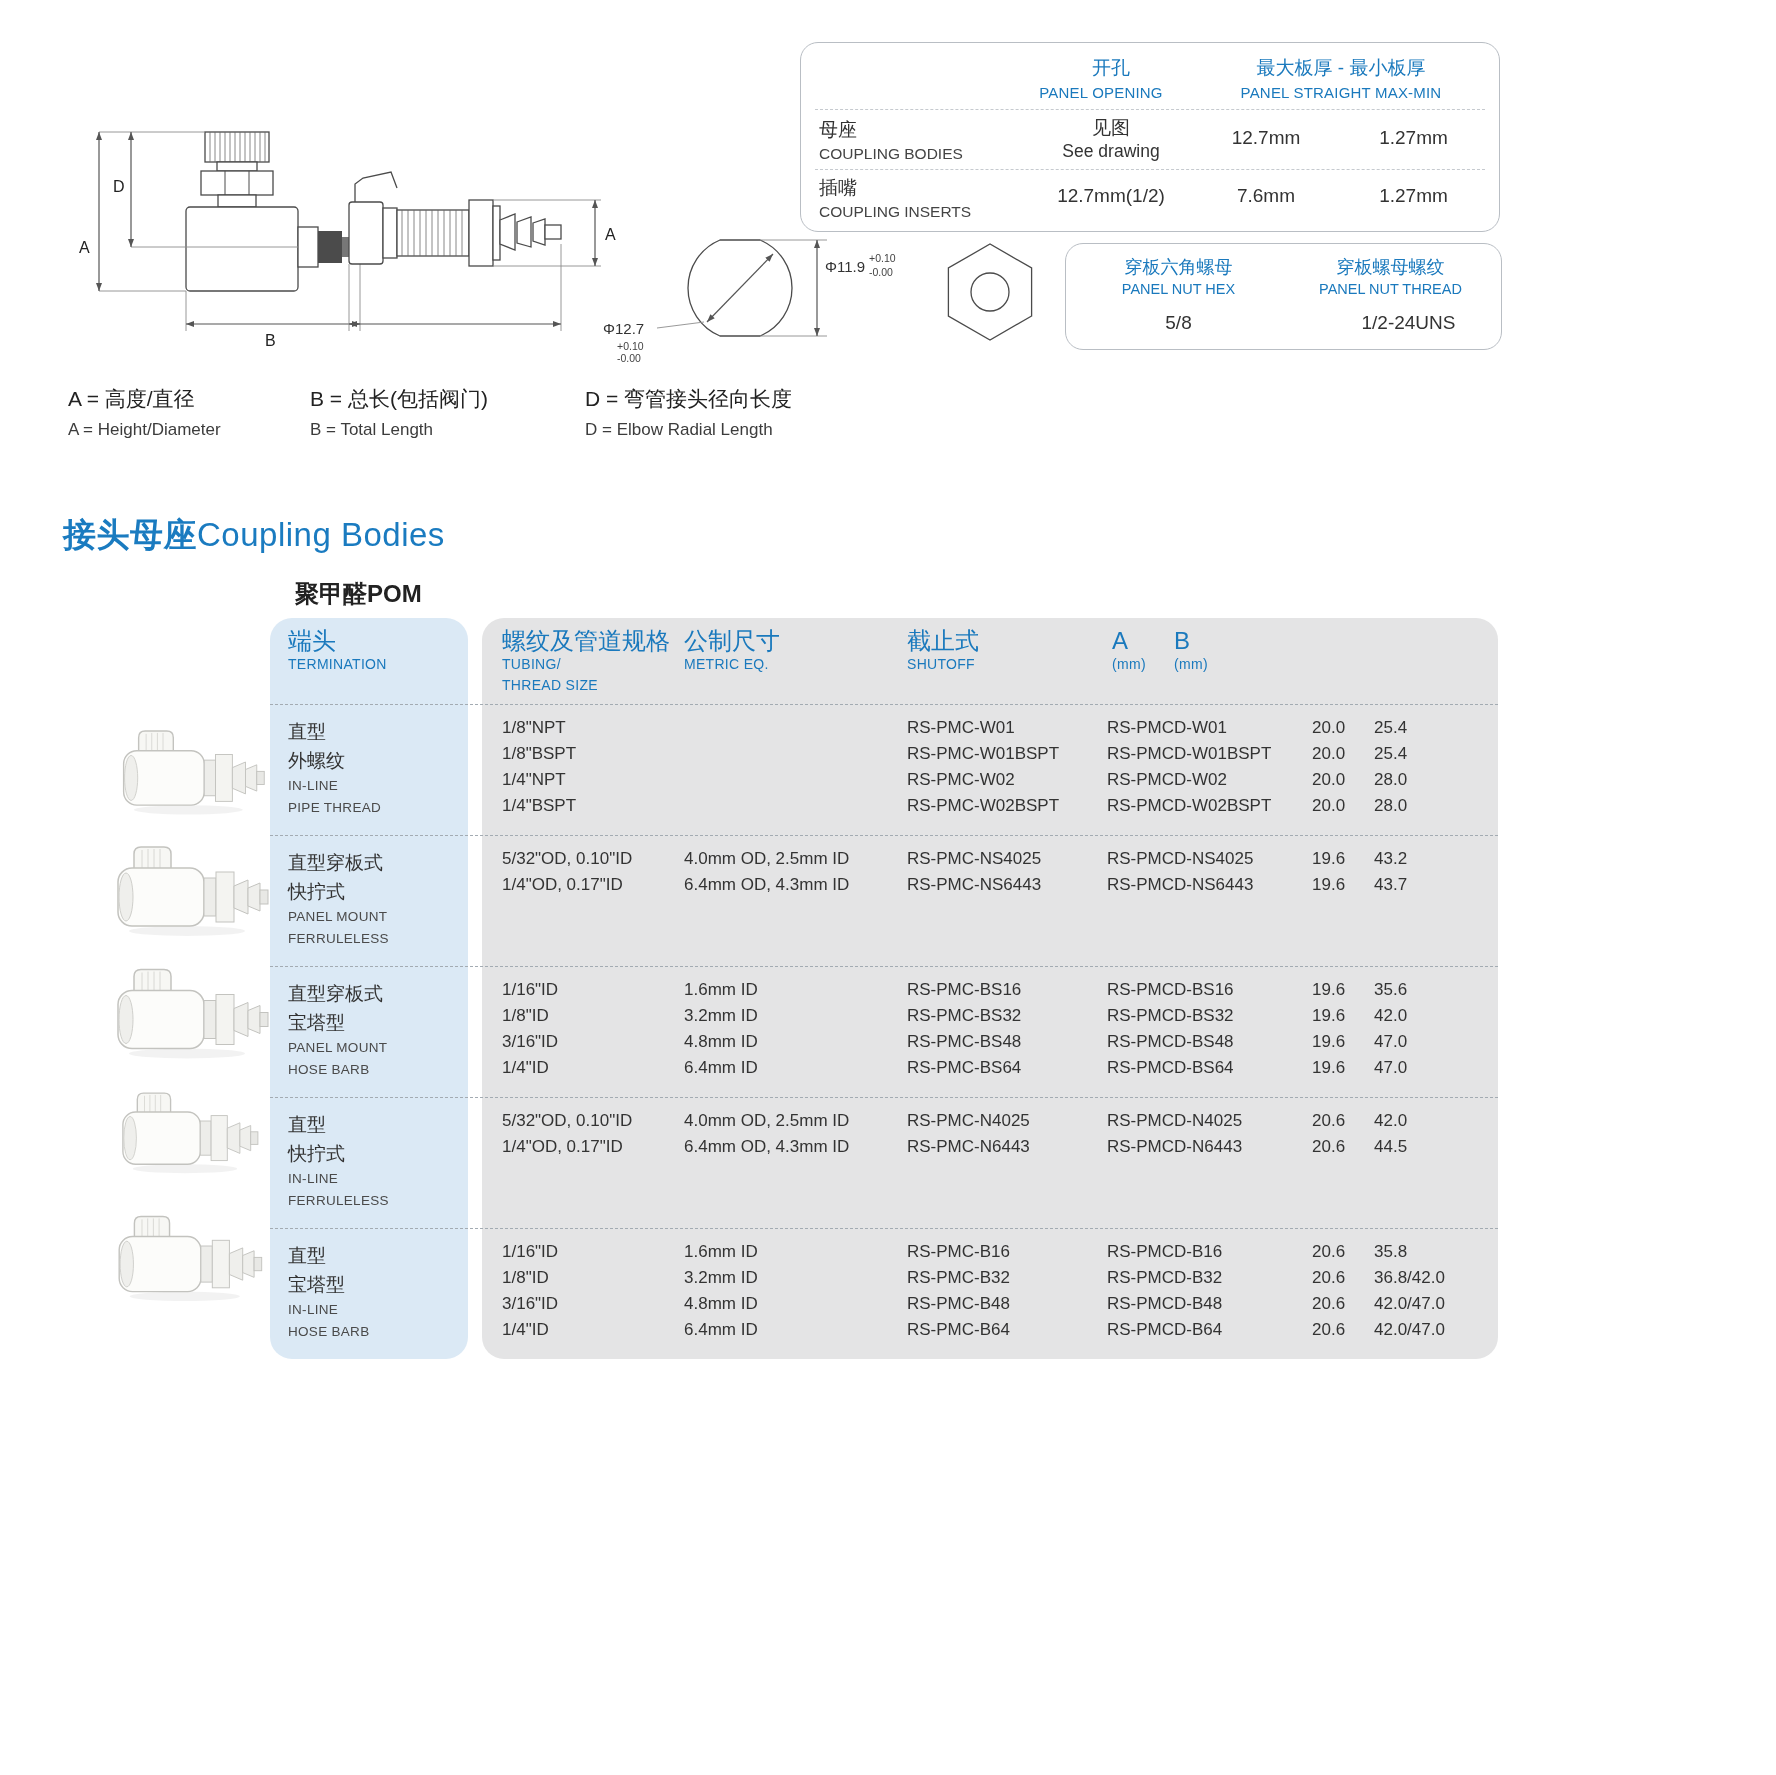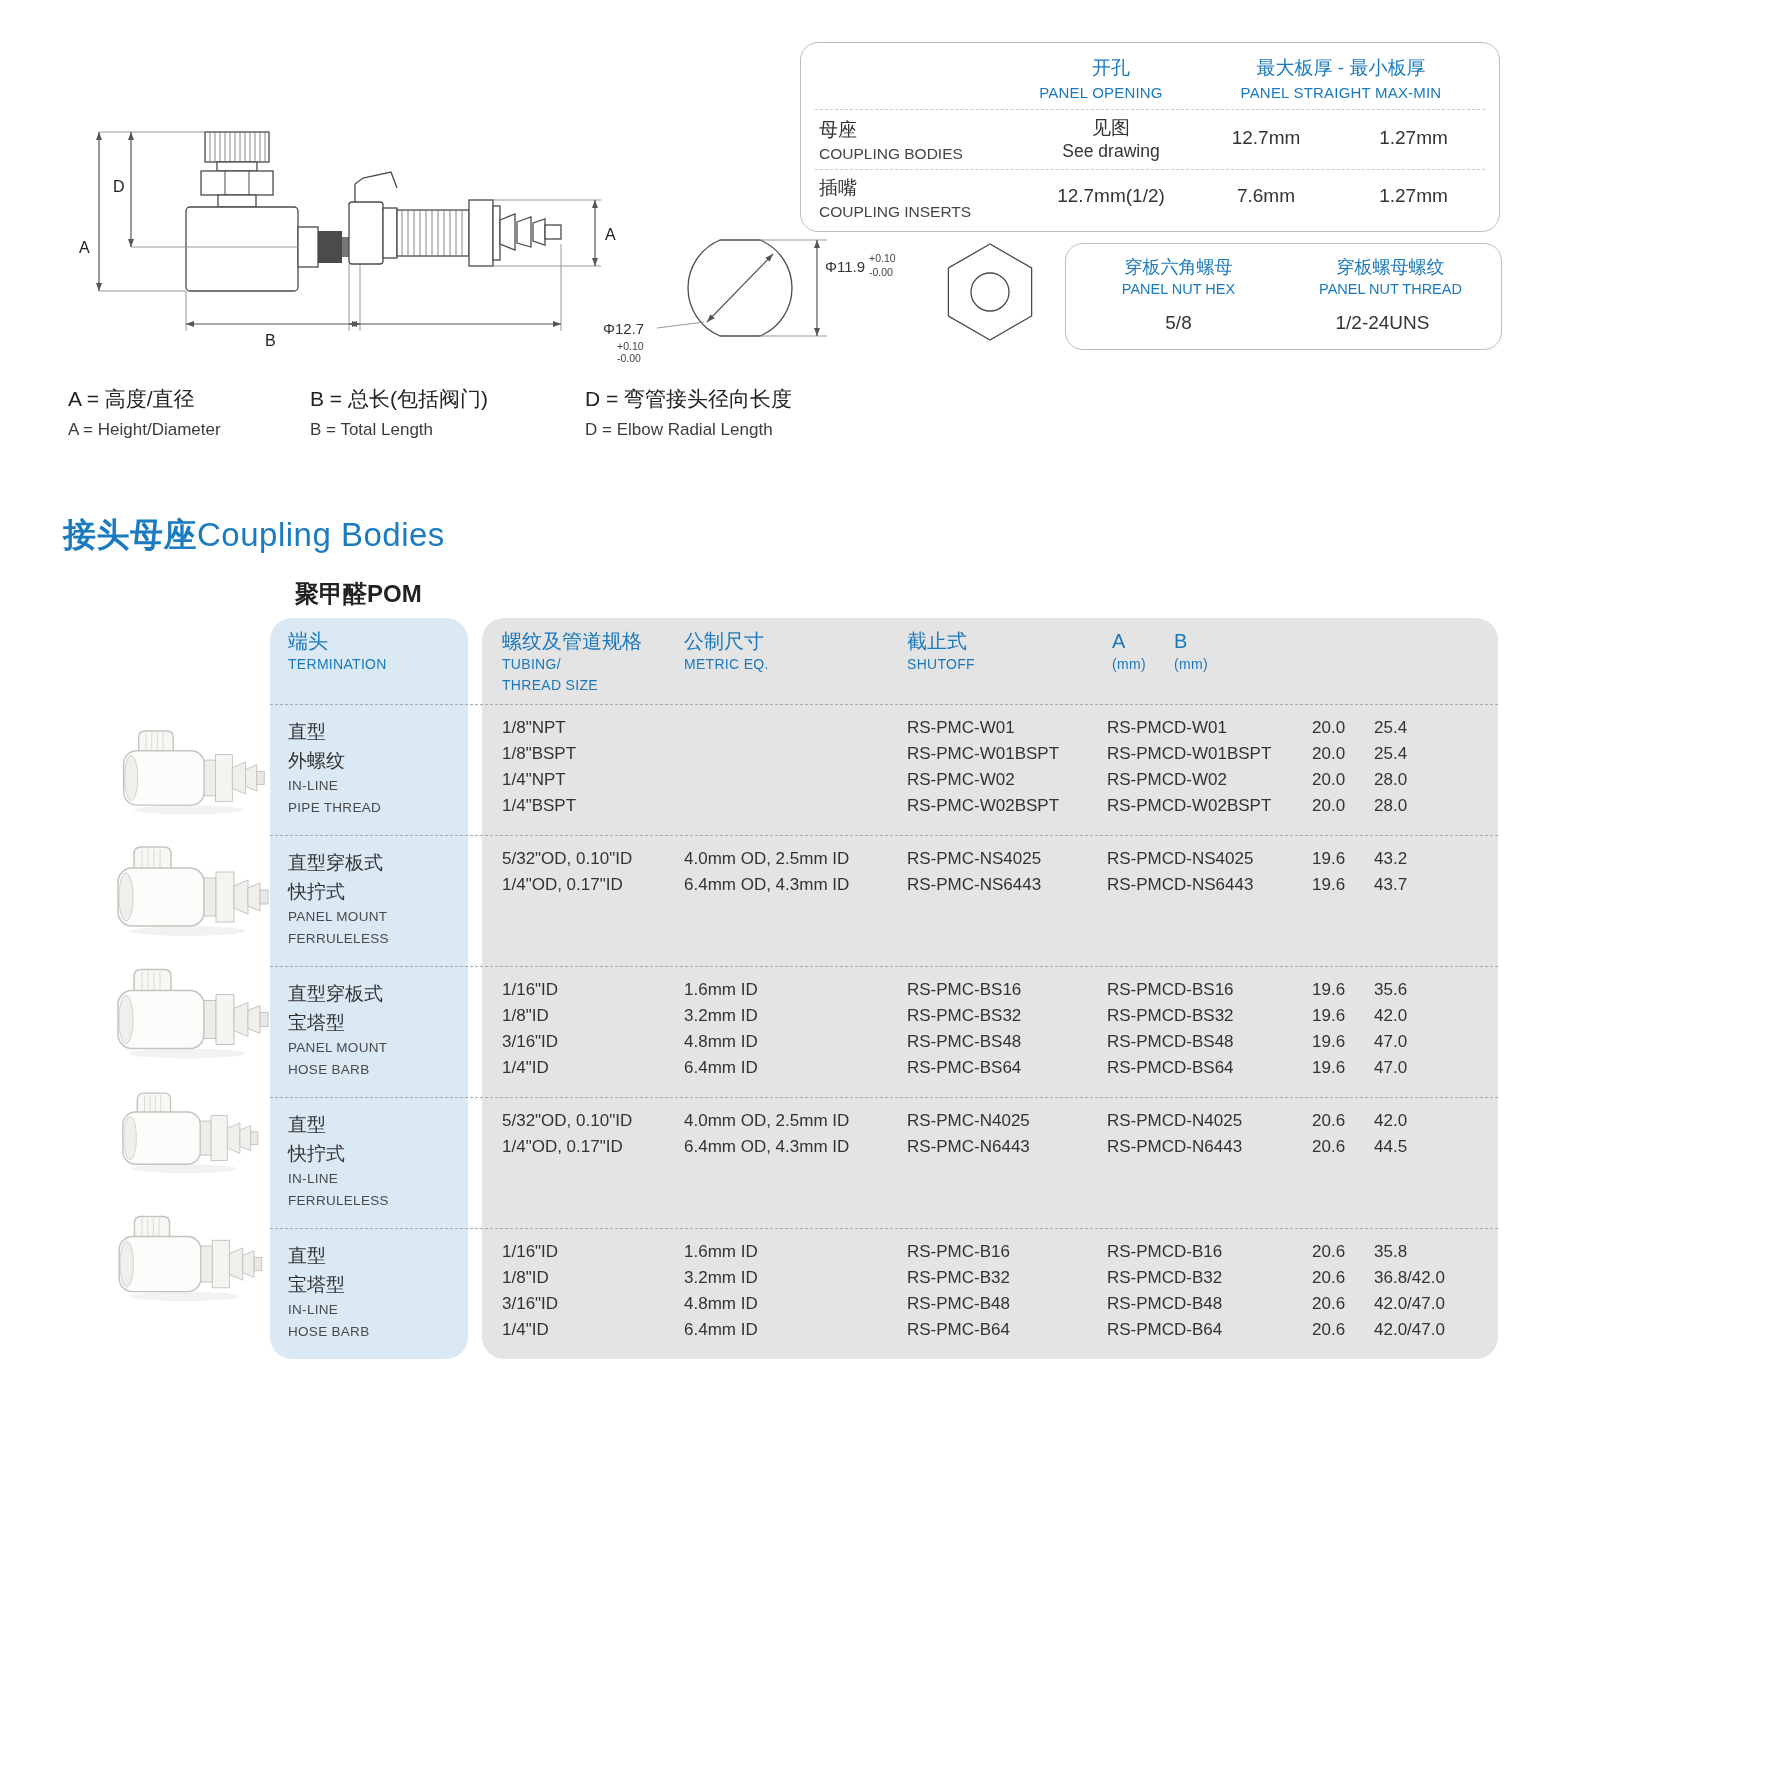--- a/index.html
+++ b/index.html
@@ -37,21 +37,21 @@
   .ctable .bg-blue { position:absolute; left:0; top:0; width:198px; height:100%; background:#dbe9f5; border-radius:22px; }
   .ctable .bg-gray { position:absolute; left:212px; top:0; right:0; height:100%; background:#e4e4e5; border-radius:22px; }
   .ctable .content { position:relative; }
   .rowflex { display:flex; }
   .col-term { width:212px; padding:10px 0 8px 18px; }
   .hrest, .rows { flex:1; padding-left:20px; }
   .hrest { display:flex; padding-top:10px; }
   .rows { display:flex; flex-direction:column; padding-top:8px; }
   .c-tub { width:182px; } .c-met { width:223px; } .c-str { width:200px; }
   .c-sho { width:205px; } .c-a { width:62px; } .c-b { flex:1; }
-  .hzh { font-size:20px; color:#1a79bd; font-weight:500; line-height:26px; }
+  .hzh { font-size:24px; color:#1a79bd; font-weight:500; line-height:26px; }
   .hen { font-size:14px; color:#1a79bd; font-weight:500; letter-spacing:0.3px; line-height:21px; }
   .chead { border-bottom:1.6px dashed #a3abb2; padding-bottom:8px; }
   .cgroup { padding:2px 0 8px; }
   .cgroup + .cgroup { border-top:1.6px dashed #a3abb2; }
   .tzh { font-size:19px; color:#333; line-height:29px; white-space:nowrap; }
   .ten { font-size:13.5px; color:#4a4a4a; letter-spacing:0.3px; line-height:22px; white-space:nowrap; }
   .crow { display:flex; height:26px; align-items:center; font-size:17px; color:#333; white-space:nowrap; }
 
   
   svg text { font-family:"Liberation Sans", sans-serif; font-size:15px; fill:#333; }
@@ -215,21 +215,21 @@
     <div class="cell ctr val19" style="left:400px; top:142px; width:130px;">7.6mm</div>
     <div class="cell ctr val19" style="left:545px; top:142px; width:135px;">1.27mm</div>
   </div>
 
   <div class="box" style="left:1065px; top:243px; width:437px; height:107px;">
     <div class="cell ctr" style="left:10px; top:11px; width:205px; font-size:18px; color:#1a79bd; font-weight:500;">穿板六角螺母</div>
     <div class="cell ctr" style="left:222px; top:11px; width:205px; font-size:18px; color:#1a79bd; font-weight:500;">穿板螺母螺纹</div>
     <div class="cell ctr" style="left:10px; top:37px; width:205px; font-size:14.5px; color:#1a79bd; font-weight:500;">PANEL NUT HEX</div>
     <div class="cell ctr" style="left:222px; top:37px; width:205px; font-size:14.5px; color:#1a79bd; font-weight:500;">PANEL NUT THREAD</div>
     <div class="cell ctr val19" style="left:10px; top:68px; width:205px;">5/8</div>
-    <div class="cell ctr val19" style="left:214px; top:68px; width:205px;">1/2-24UNS</div>
+    <div class="cell ctr val19" style="left:240px; top:68px; width:205px;">1/2-24UNS</div>
   </div>
 
   <div class="legend-item" style="left:68px; top:385px;">
     <div class="legend-zh">A = 高度/直径</div>
     <div class="legend-en">A = Height/Diameter</div>
   </div>
   <div class="legend-item" style="left:310px; top:385px;">
     <div class="legend-zh">B = 总长(包括阀门)</div>
     <div class="legend-en">B = Total Length</div>
   </div>

